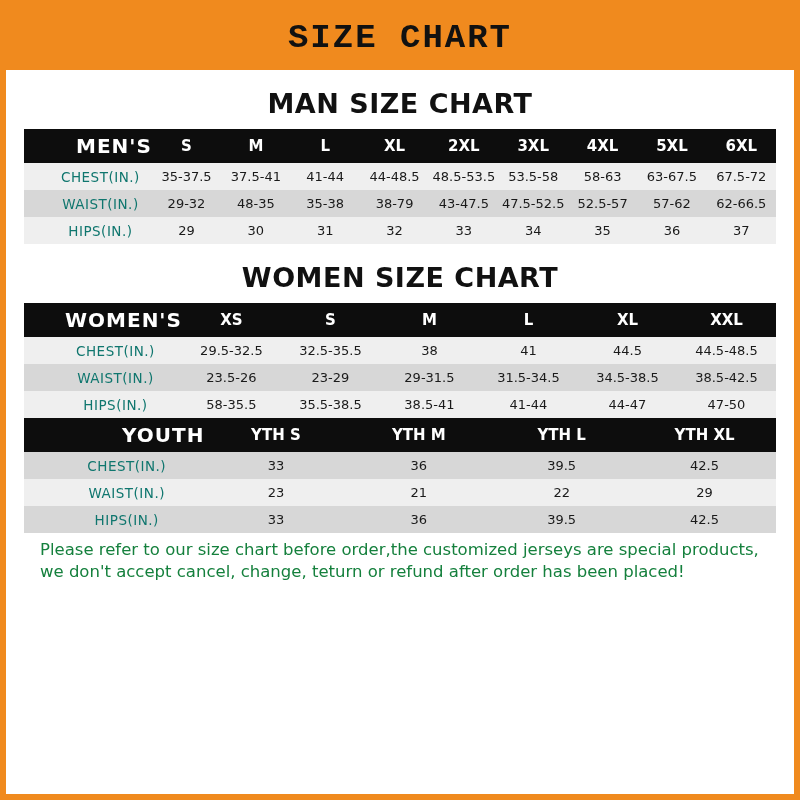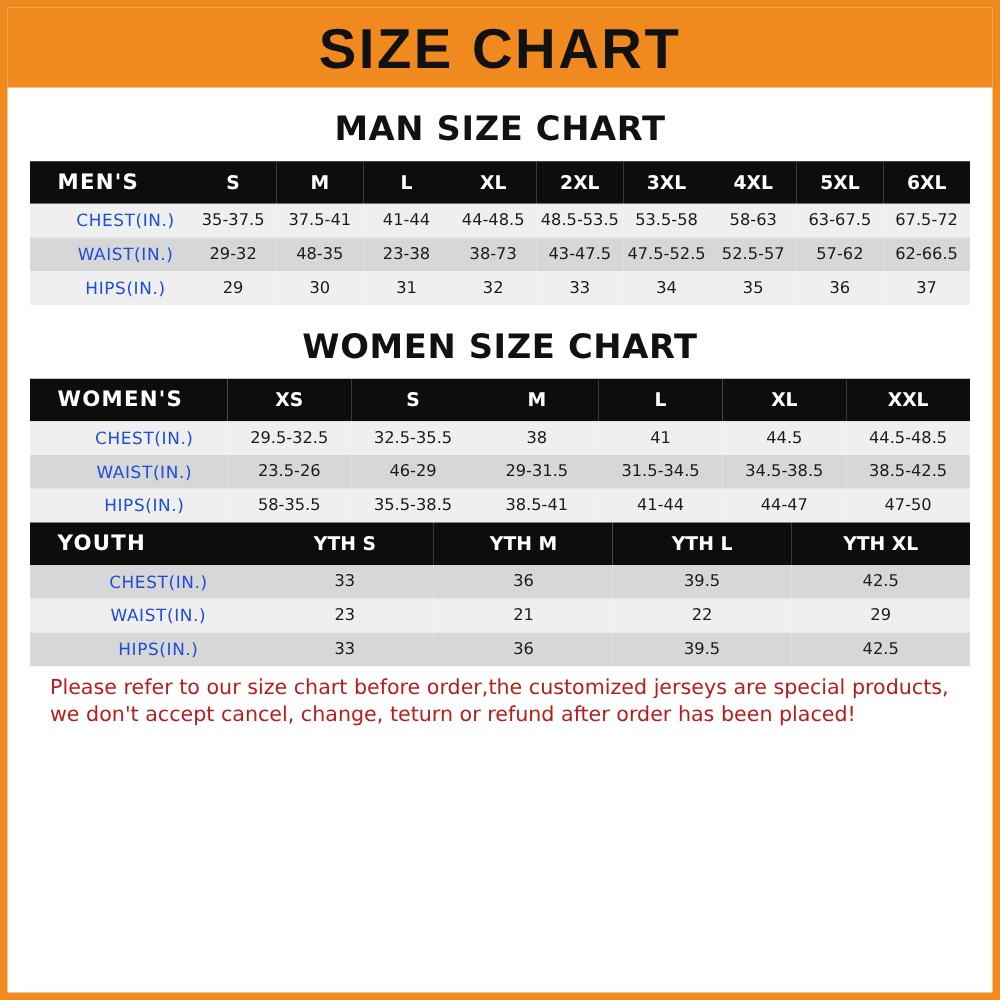--- a/index.html
+++ b/index.html
@@ -25,23 +25,23 @@
   }
   .banner {
     background: #f08a1e;
     height: 64px;
     display: flex;
     align-items: center;
     justify-content: center;
     flex: none;
   }
   .banner-title {
-    font-family: Liberation Sans, sans-serif;
+    font-family: Liberation Mono, monospace;
     font-weight: bold;
-    font-size: 45px;
+    font-size: 34px;
     letter-spacing: 2px;
     color: #111111;
     line-height: 1;
   }
   .content {
     flex: 1;
     padding: 0 18px;
     display: flex;
     flex-direction: column;
   }
@@ -69,46 +69,46 @@
     font-family: "DejaVu Sans", sans-serif;
   }
   table.size-table thead th {
     background: #0d0d0d;
     color: #ffffff;
     font-weight: bold;
     font-size: 15px;
     height: 34px;
   }
   table.size-table thead th.rowhead {
-    text-align: left;
-    padding-left: 22px;
+    text-align: right;
+    padding-left: 8px;
     letter-spacing: 1px;
-    font-size: 17px;
+    font-size: 20px;
   }
   table.size-table tbody tr.light td {
     background: #efefef;
   }
   table.size-table tbody tr.dark td {
     background: #d7d7d7;
   }
   table.size-table tbody td.rowlabel {
     font-size: 13.5px;
     letter-spacing: 0.5px;
-    color: #1d4ed8;
+    color: #0f766e;
     text-align: center;
     padding-left: 25px;
   }
   
   .men col.c0 { width: 17%; }
   .women col.c0 { width: 21%; }
   .youth col.c0 { width: 24%; }
 
   .note {
     padding: 6px 16px 10px 16px;
-    color: #b91c1c;
+    color: #15803d;
     font-size: 16.5px;
     line-height: 1.35;
     font-family: "DejaVu Sans", sans-serif;
   }
   .note div { white-space: nowrap; }
 </style>
 </head>
 <body>
 
 <div class="page">
@@ -157,22 +157,22 @@
           <td>48.5-53.5</td>
           <td>53.5-58</td>
           <td>58-63</td>
           <td>63-67.5</td>
           <td>67.5-72</td>
         </tr>
         <tr class="dark">
           <td class="rowlabel">WAIST(IN.)</td>
           <td>29-32</td>
           <td>48-35</td>
-          <td>23-38</td>
-          <td>38-73</td>
+          <td>35-38</td>
+          <td>38-79</td>
           <td>43-47.5</td>
           <td>47.5-52.5</td>
           <td>52.5-57</td>
           <td>57-62</td>
           <td>62-66.5</td>
         </tr>
         <tr class="light">
           <td class="rowlabel">HIPS(IN.)</td>
           <td>29</td>
           <td>30</td>
@@ -215,21 +215,21 @@
           <td>29.5-32.5</td>
           <td>32.5-35.5</td>
           <td>38</td>
           <td>41</td>
           <td>44.5</td>
           <td>44.5-48.5</td>
         </tr>
         <tr class="dark">
           <td class="rowlabel">WAIST(IN.)</td>
           <td>23.5-26</td>
-          <td>46-29</td>
+          <td>23-29</td>
           <td>29-31.5</td>
           <td>31.5-34.5</td>
           <td>34.5-38.5</td>
           <td>38.5-42.5</td>
         </tr>
         <tr class="light">
           <td class="rowlabel">HIPS(IN.)</td>
           <td>58-35.5</td>
           <td>35.5-38.5</td>
           <td>38.5-41</td>

